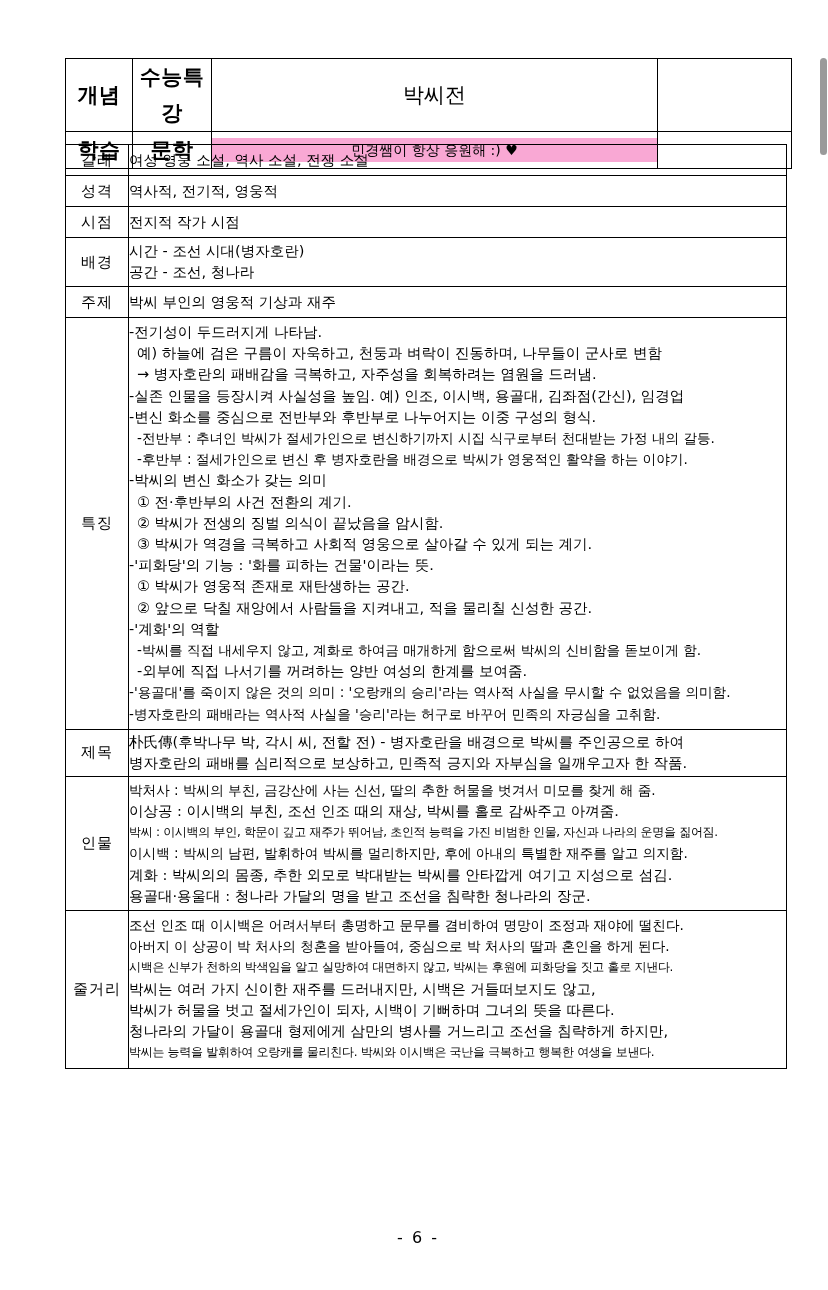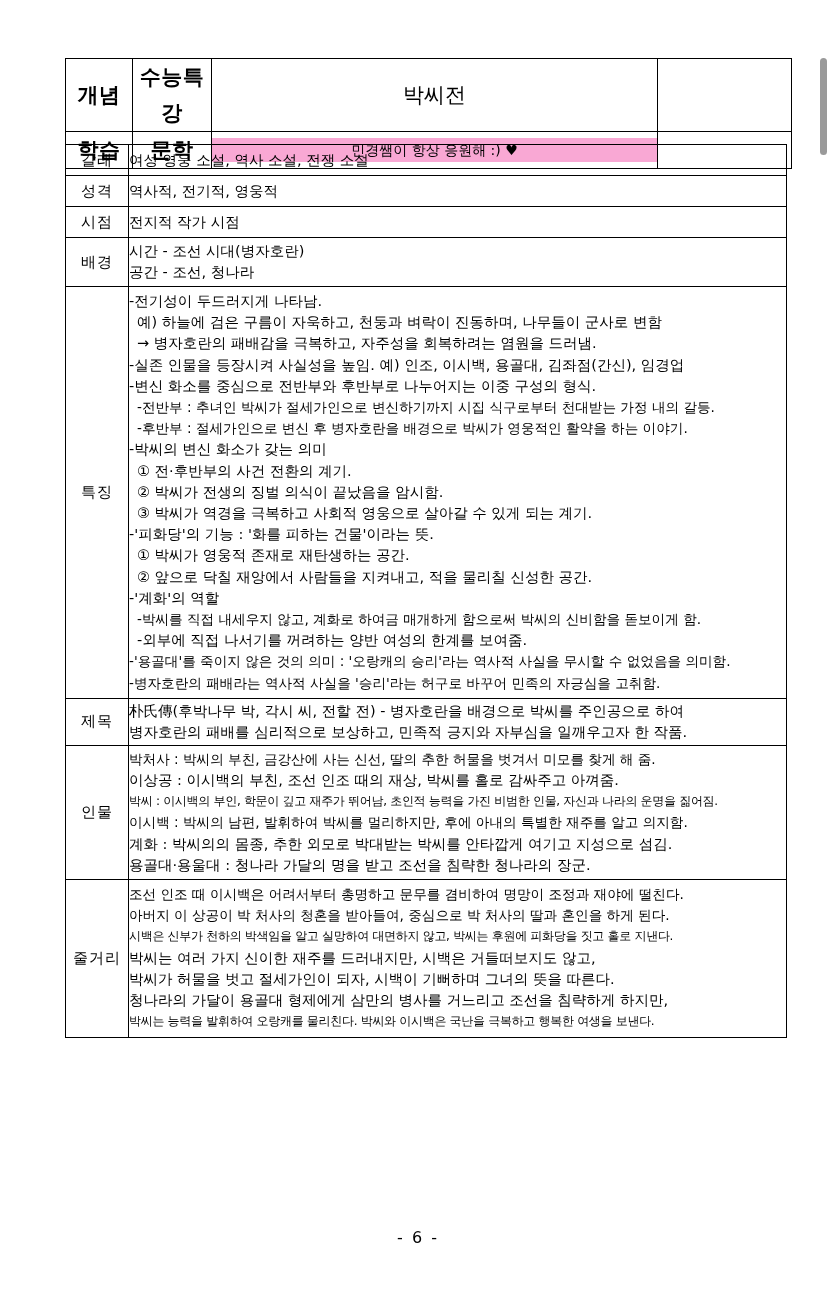--- a/index.html
+++ b/index.html
@@ -184,20 +184,24 @@
 
     <tr>
       <td class="rowlabel">배경</td>
       <td class="rowval" style="height:48px;">
         <span class="ln">시간 - 조선 시대(병자호란)</span>
         <span class="ln">공간 - 조선, 청나라</span>
       </td>
     </tr>
 
 
+    <tr>
+      <td class="rowlabel">주제</td>
+      <td class="rowval" style="height:30px;">박씨 부인의 영웅적 기상과 재주</td>
+    </tr>
 
     <tr>
       <td class="rowlabel">특징</td>
       <td class="rowval tall" style="padding-top:4px;padding-bottom:4px;">
         <span class="ln">-전기성이 두드러지게 나타남.</span>
         <span class="ln ind1">예) 하늘에 검은 구름이 자욱하고, 천둥과 벼락이 진동하며, 나무들이 군사로 변함</span>
         <span class="ln ind1">→ 병자호란의 패배감을 극복하고, 자주성을 회복하려는 염원을 드러냄.</span>
         <span class="ln">-실존 인물을 등장시켜 사실성을 높임. 예) 인조, 이시백, 용골대, 김좌점(간신), 임경업</span>
         <span class="ln">-변신 화소를 중심으로 전반부와 후반부로 나누어지는 이중 구성의 형식.</span>
         <span class="ln ind1 sq">-전반부 : 추녀인 박씨가 절세가인으로 변신하기까지 시집 식구로부터 천대받는 가정 내의 갈등.</span>

